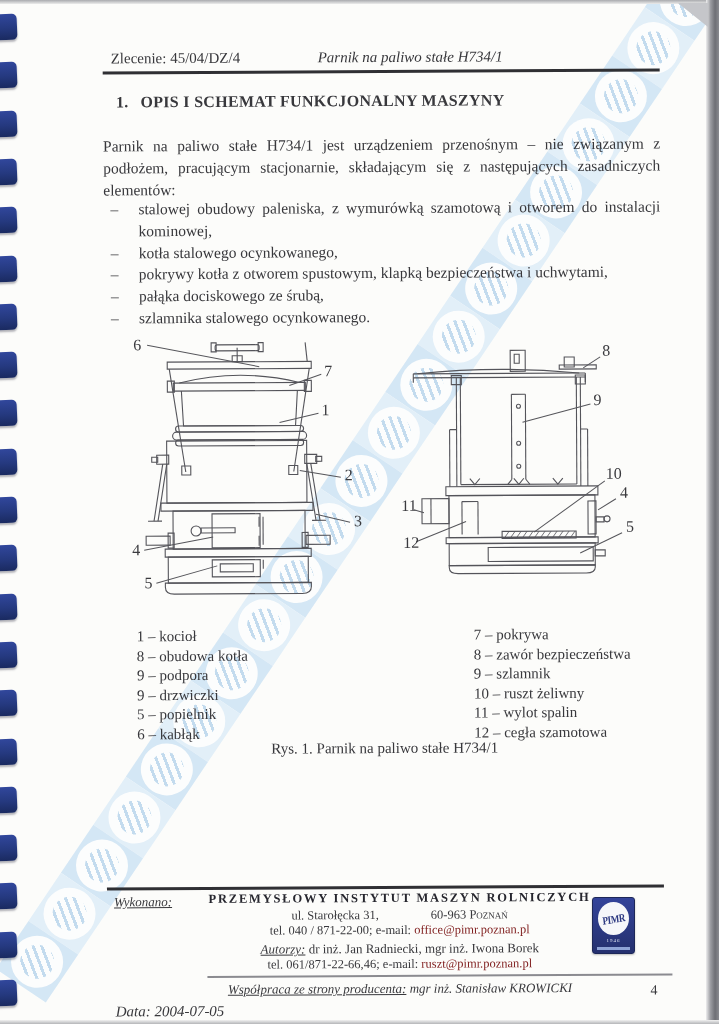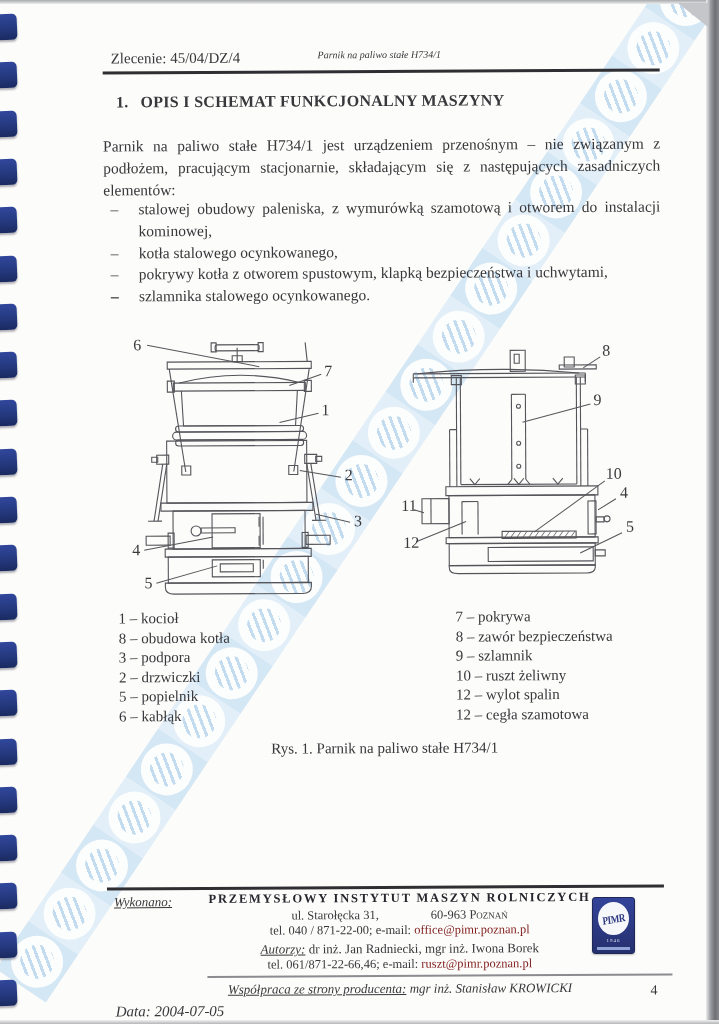--- a/index.html
+++ b/index.html
@@ -33,40 +33,40 @@
              background:#fdfefe;overflow:hidden;}
   .wm-dashes{position:absolute;left:9px;top:9px;right:9px;bottom:9px;border-radius:50%;
              background:repeating-linear-gradient(35deg,#b5d4ec 0 3px,rgba(255,255,255,0) 3px 8px);}
 
   
   .content{position:absolute;left:105px;top:0;width:557px;height:1024px;z-index:2;
            transform:rotate(-0.3deg);color:#38383c;}
   .abs{position:absolute;}
 
   .hdr-left{left:8px;top:49px;font-size:15px;}
-  .hdr-right{left:215px;top:49px;font-size:10px;font-style:italic;}
+  .hdr-right{left:215px;top:49px;font-size:15px;font-style:italic;}
   .hdr-rule{left:0;top:70px;width:557px;height:2.5px;background:#2f2f33;}
 
   .sec-title{left:13px;top:92px;font-size:16px;font-weight:bold;letter-spacing:.3px;}
   .sec-title .num{margin-right:12px;}
 
   .intro{left:0;top:134px;width:557px;font-size:15.5px;line-height:21.8px;text-align:justify;}
 
   .bullets{left:0;top:197px;width:557px;list-style:none;margin:0;padding:0;
            font-size:15.5px;line-height:21.8px;}
   .bullets li{position:relative;padding-left:35px;text-align:justify;}
   .bullets .dash{position:absolute;left:7px;}
 
   .figure{left:0;top:330px;width:557px;height:272px;}
   .figure svg{position:absolute;top:0;}
   .svg-left{left:5px;}
   .svg-right{left:295px;}
   .callout{font-family:"Liberation Serif",serif;font-size:16px;fill:#3a3a3e;}
 
-  .legend{list-style:none;margin:0;padding:0;font-size:15px;line-height:19.6px;font-family:Liberation Serif, serif;}
+  .legend{list-style:none;margin:18px;padding:0;font-size:15px;line-height:19.6px;font-family:Liberation Serif, serif;}
   .legend-left{left:13px;top:608px;}
   .legend-right{left:350px;top:608px;}
 
   .caption{left:0;top:740px;width:557px;text-align:center;font-size:15px;}
 
   .ftr-rule{left:0;top:886px;width:557px;height:2.5px;background:#2f2f33;}
   .ftr-row{left:14px;width:557px;text-align:center;font-size:12.5px;}
   .wykonano{left:7px;top:893px;font-size:13px;font-style:italic;text-decoration:underline;}
   .institute{top:891px;font-weight:bold;font-size:12.5px;letter-spacing:1.8px;color:#26262e;}
   .addr{top:908px;}
@@ -239,21 +239,21 @@
     <div class="abs sec-title">
       <span class="num">1.</span><span>OPIS I SCHEMAT FUNKCJONALNY MASZYNY</span>
     </div>
 
     <p class="abs intro" style="margin:0">Parnik na paliwo stałe H734/1 jest urządzeniem przenośnym – nie związanym z podłożem, pracującym stacjonarnie, składającym się z następujących zasadniczych elementów:</p>
 
     <ul class="abs bullets">
       <li><span class="dash">–</span><span>stalowej obudowy paleniska, z wymurówką szamotową i otworem do instalacji kominowej,</span></li>
       <li><span class="dash">–</span><span>kotła stalowego ocynkowanego,</span></li>
       <li><span class="dash">–</span><span>pokrywy kotła z otworem spustowym, klapką bezpieczeństwa i uchwytami,</span></li>
-      <li><span class="dash">–</span></li>
+      <li><span class="dash">–</span><span>pałąka dociskowego ze śrubą,</span></li>
       <li><span class="dash">–</span><span>szlamnika stalowego ocynkowanego.</span></li>
     </ul>
 
     <div class="abs figure">
 
       <svg class="svg-left" width="290" height="272" viewBox="0 0 290 272">
         <g stroke="#54545a" stroke-width="1.1" fill="none">
 
           <rect x="58" y="31" width="144" height="7"></rect>
           <line x1="60" y1="38" x2="76" y2="141"></line>
@@ -411,31 +411,31 @@
           <text class="callout" x="11" y="218" text-anchor="middle">12</text>
           <text class="callout" x="224" y="169" text-anchor="middle">4</text>
           <text class="callout" x="230" y="203" text-anchor="middle">5</text>
         </g>
       </svg>
     </div>
 
     <ul class="abs legend legend-left">
       <li>1 – kocioł</li>
       <li>8 – obudowa kotła</li>
-      <li>3 – podpora</li>
-      <li>2 – drzwiczki</li>
+      <li>9 – podpora</li>
+      <li>9 – drzwiczki</li>
       <li>5 – popielnik</li>
       <li>6 – kabłąk</li>
     </ul>
     <ul class="abs legend legend-right">
       <li>7 – pokrywa</li>
       <li>8 – zawór bezpieczeństwa</li>
       <li>9 – szlamnik</li>
       <li>10 – ruszt żeliwny</li>
-      <li>12 – wylot spalin</li>
+      <li>11 – wylot spalin</li>
       <li>12 – cegła szamotowa</li>
     </ul>
 
     <div class="abs caption">Rys. 1. Parnik na paliwo stałe H734/1</div>
 
     <div class="abs ftr-rule"></div>
     <div class="abs wykonano">Wykonano:</div>
     <div class="abs ftr-row institute">PRZEMYSŁOWY INSTYTUT MASZYN ROLNICZYCH</div>
     <div class="abs ftr-row addr">
       <span class="street">ul. Starołęcka 31,</span><span class="city">60-963 Poznań</span>

